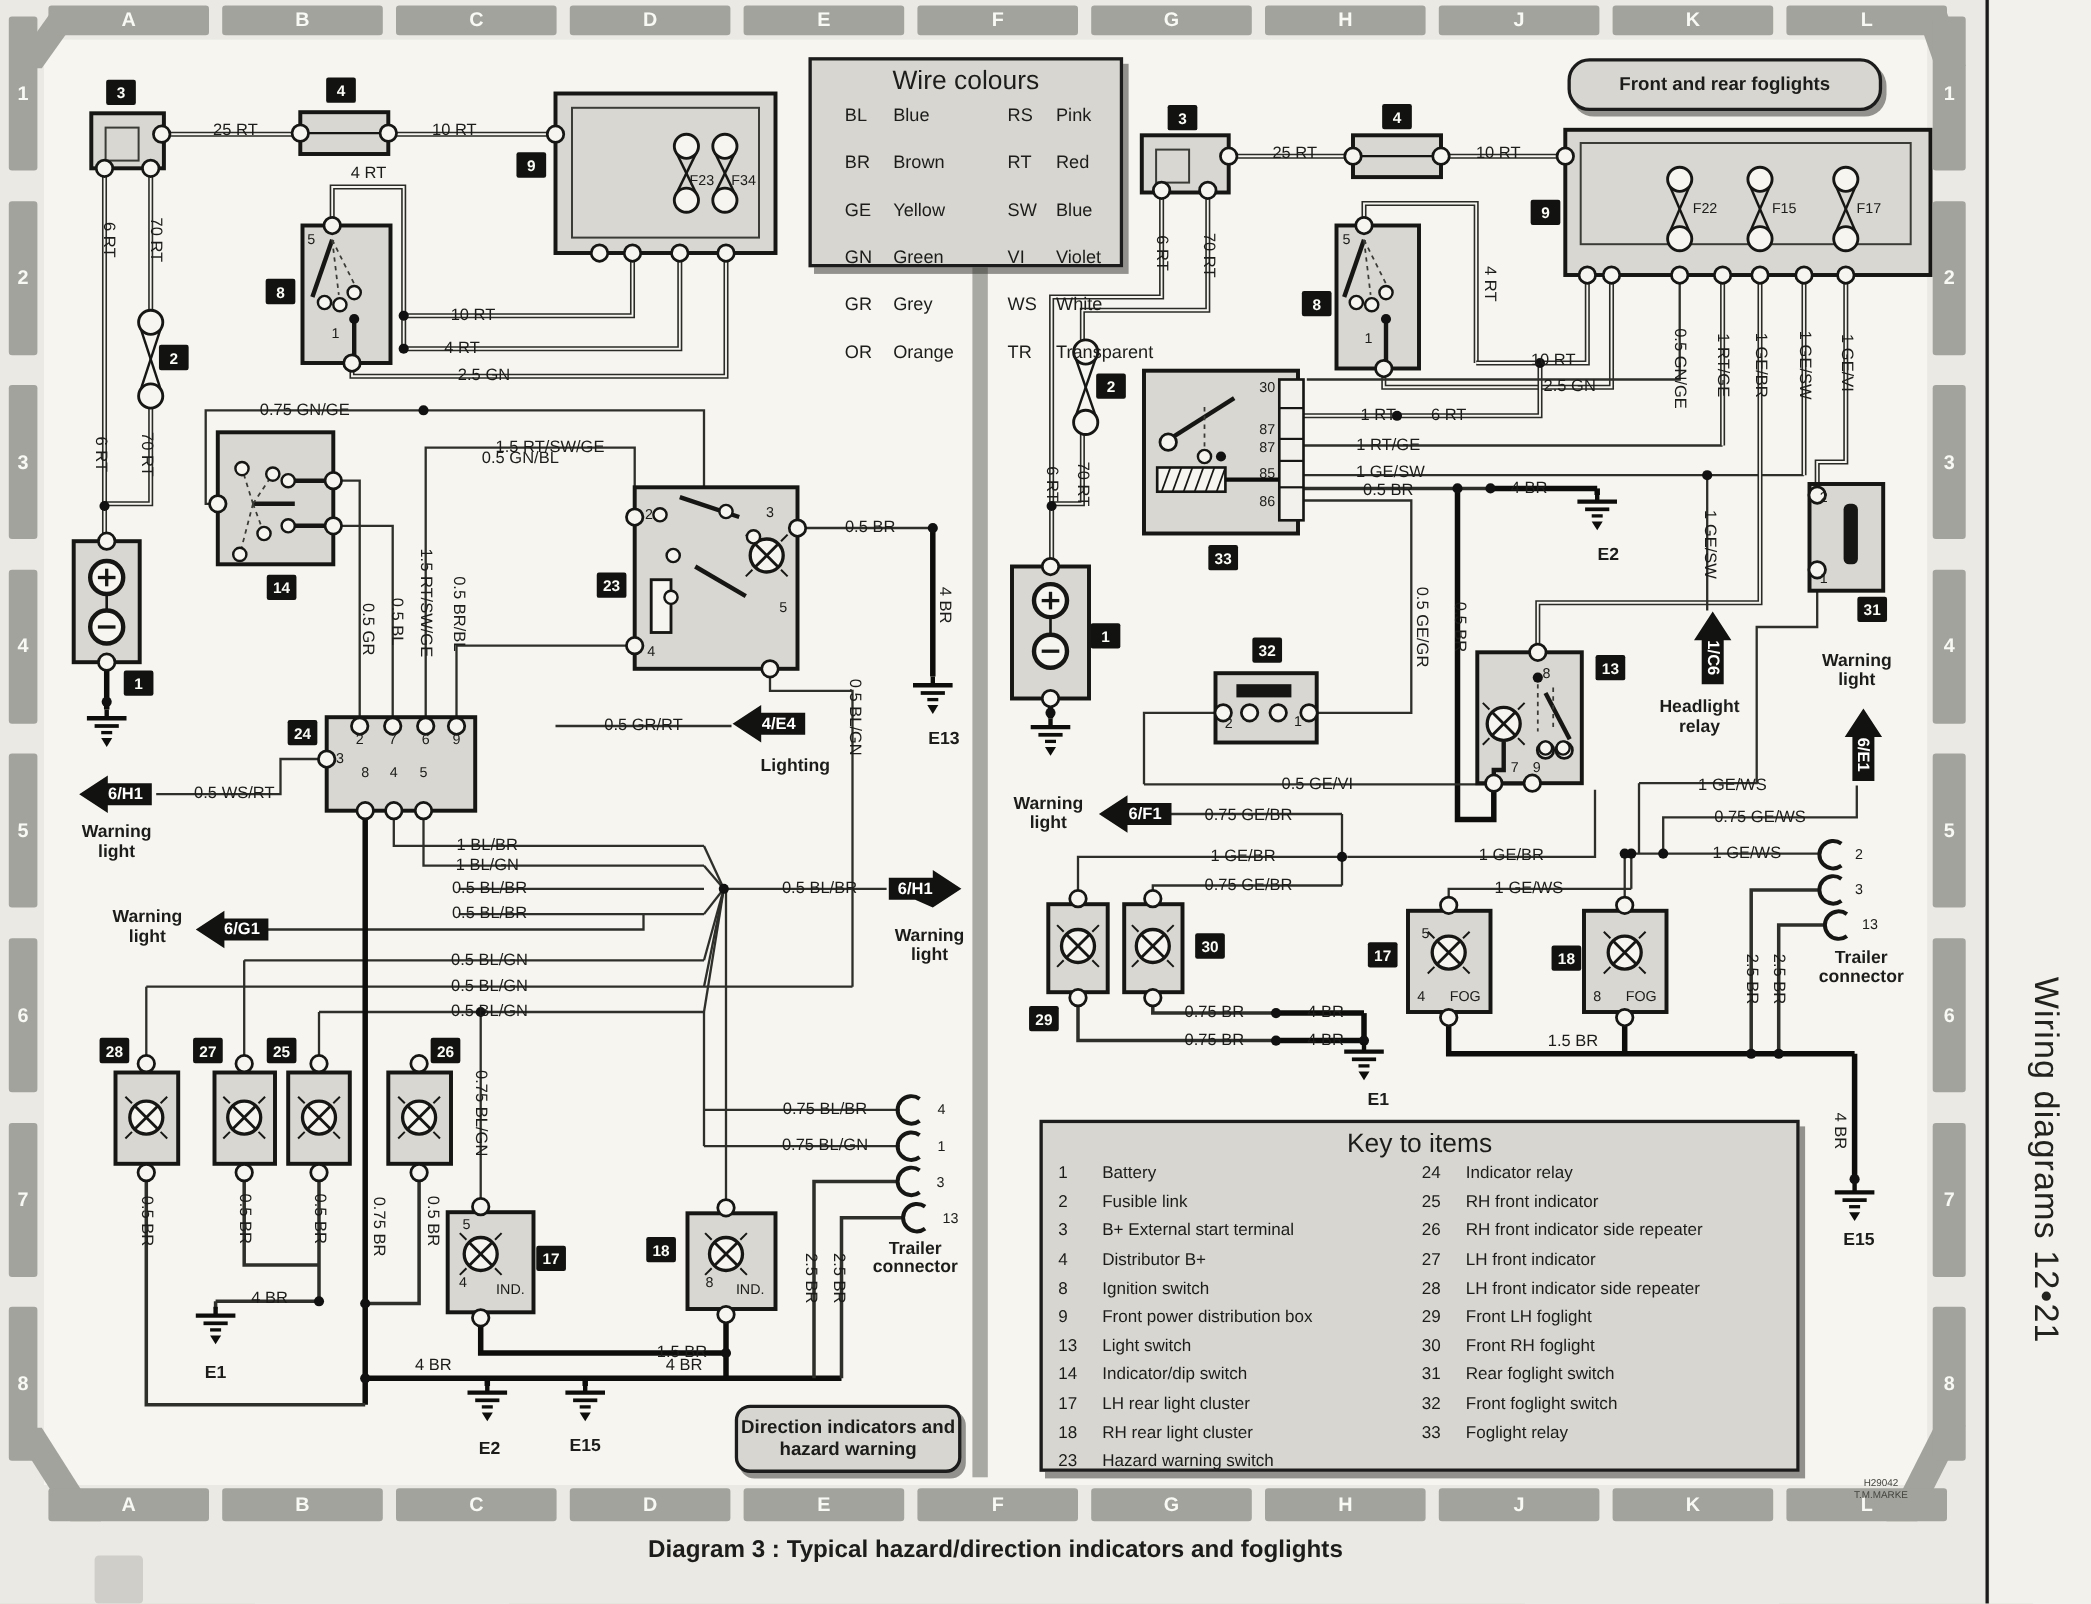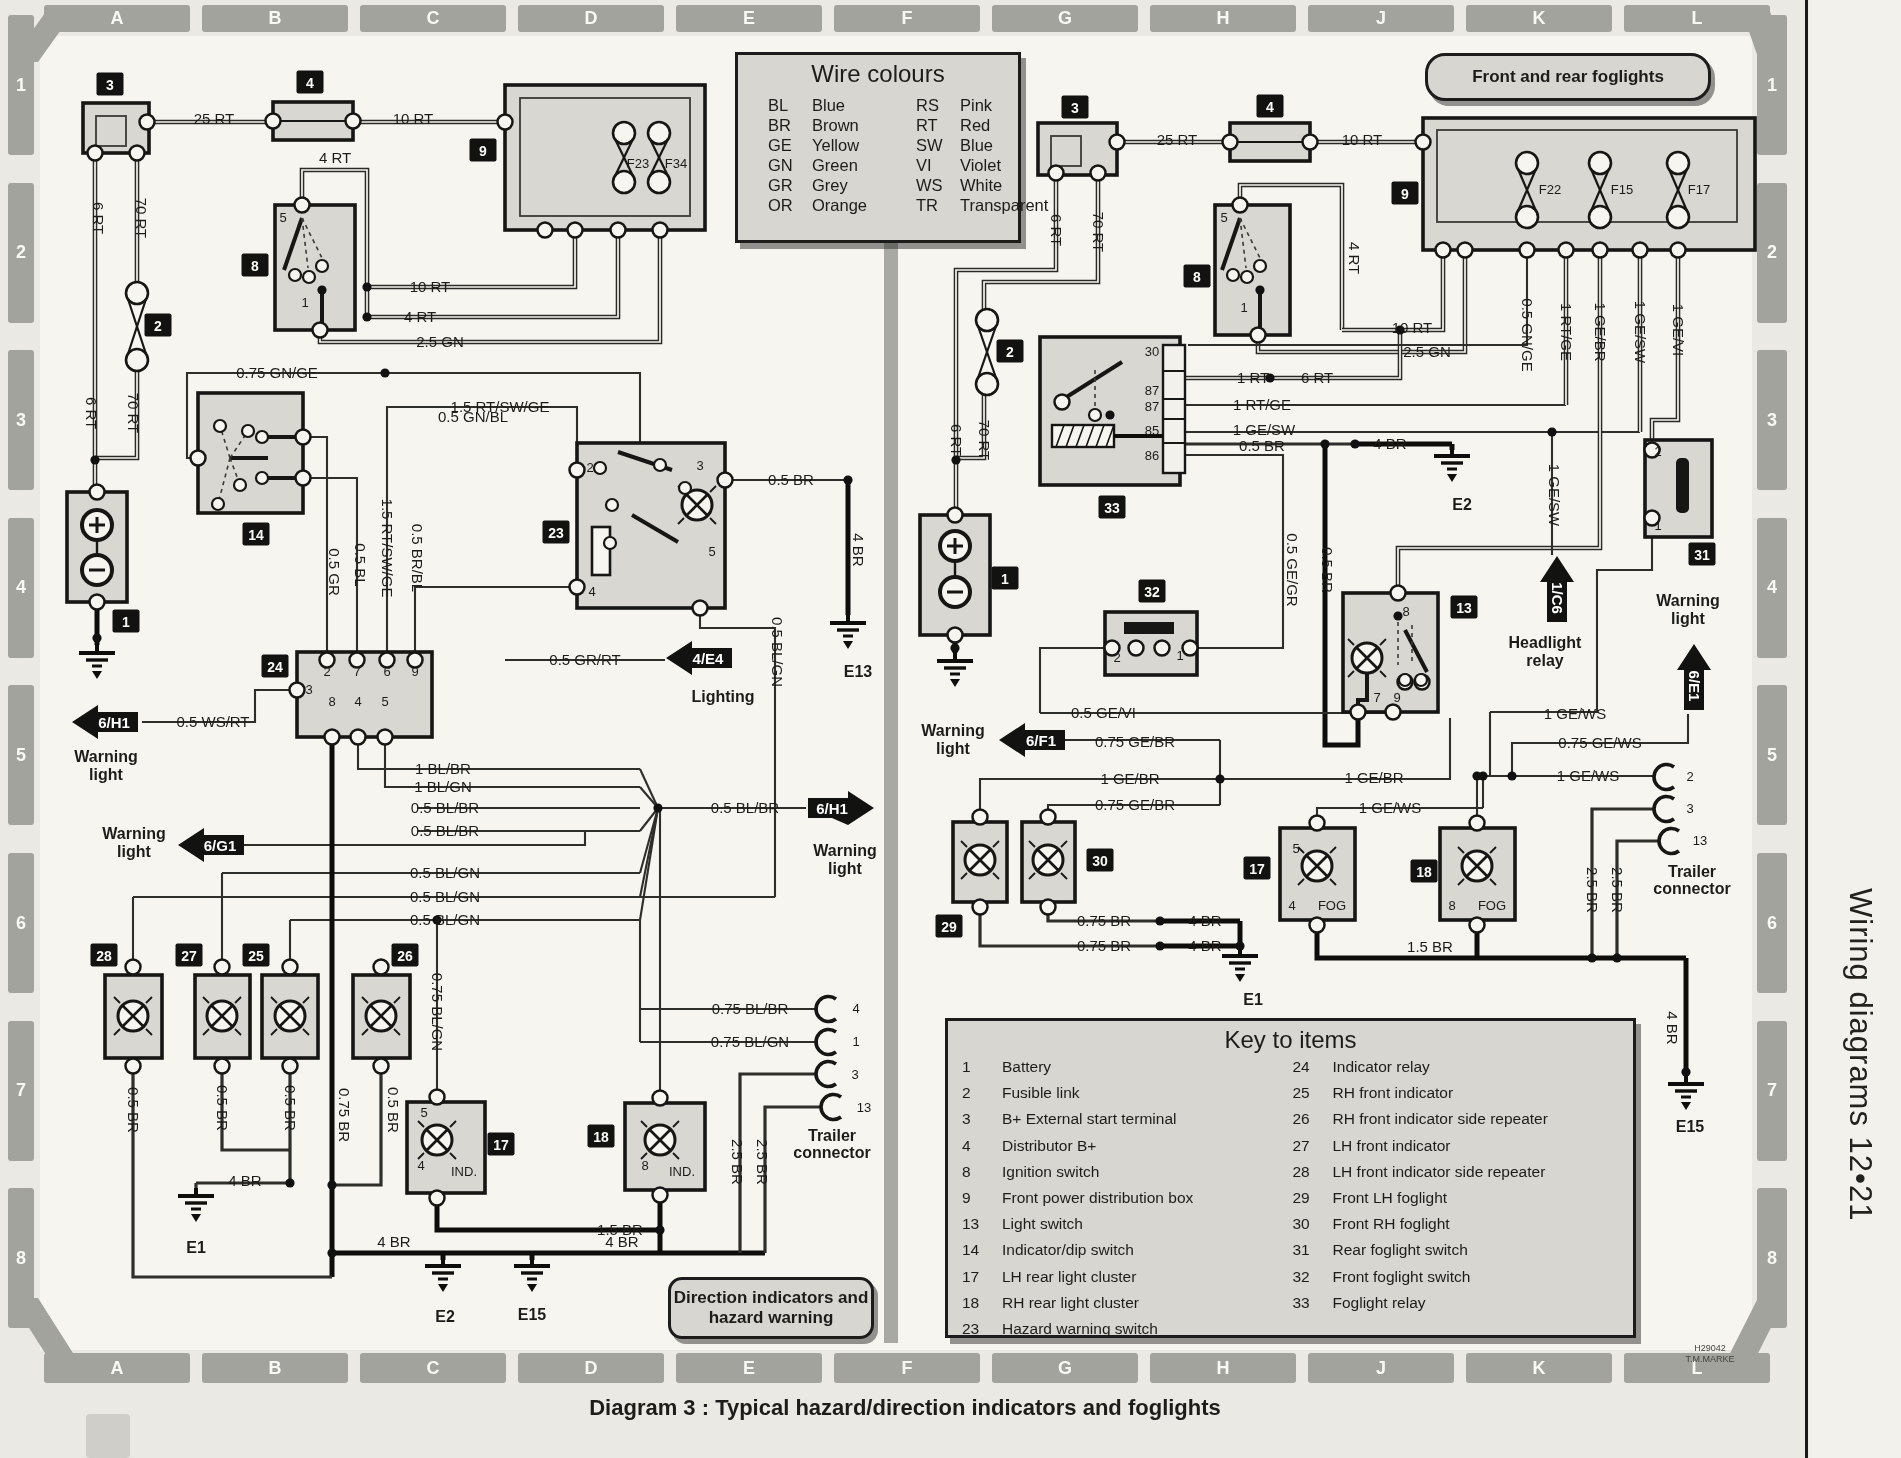--- a/index.html
+++ b/index.html
@@ -22,21 +22,21 @@
          transform:translate(-50%,-50%);border-radius:2px;}
   .cap{position:absolute;transform:translate(-50%,-50%);font-weight:bold;font-size:16px;
        text-align:center;white-space:pre-line;line-height:1.12;}
   .aref{position:absolute;transform:translate(-50%,-50%);color:#fff;font-weight:bold;font-size:15px;}
   .aref.up{transform:translate(-50%,-50%) rotate(90deg);}
   .panel{position:absolute;background:#d7d6d0;border:3px solid #1c1c1c;
          box-shadow:5px 6px 0 rgba(45,45,42,.5);}
   .panel-title{text-align:center;font-size:24px;padding-top:5px;}
   #legend{left:735px;top:52px;width:280px;height:185px;}
   #legend-grid{display:grid;grid-template-columns:44px 104px 44px 84px;
-               font-size:16.5px;row-gap:1px;padding:8px 0 0 30px;}
+               font-size:16.5px;row-gap:24px;padding:8px 0 0 30px;}
   #keybox{left:945px;top:1018px;width:685px;height:314px;}
   #keycols{display:flex;padding:4px 10px 0 14px;}
   .kcol{flex:1;}
   .krow{display:flex;font-size:15.5px;margin-bottom:8.2px;}
   .knum{width:40px;flex:none;}
   .banner{position:absolute;background:#d7d6d0;border:3px solid #1c1c1c;border-radius:20px;
           box-shadow:4px 5px 0 rgba(45,45,42,.5);display:flex;align-items:center;
           justify-content:center;font-weight:bold;font-size:17px;text-align:center;line-height:1.15;}
   #caption{position:absolute;left:905px;top:1408px;transform:translate(-50%,-50%);
            font-weight:bold;font-size:22px;white-space:nowrap;}
@@ -674,21 +674,21 @@
       <div class="wl r" style="left: 1640px; top: 332px;">1 GE/SW</div>
       <div class="wl r" style="left: 1678px; top: 330px;">1 GE/VI</div>
       <div class="wl s" style="left: 1152px; top: 352px;">30</div>
       <div class="wl s" style="left: 1152px; top: 391px;">87</div>
       <div class="wl s" style="left: 1152px; top: 407px;">87</div>
       <div class="wl s" style="left: 1152px; top: 431px;">85</div>
       <div class="wl s" style="left: 1152px; top: 456px;">86</div>
       <div class="wl r" style="left: 1292px; top: 570px;">0.5 GE/GR</div>
       <div class="wl r" style="left: 1327px; top: 570px;">0.5 BR</div>
       <div class="wl r" style="left: 1554px; top: 495px;">1 GE/SW</div>
-      <div class="wl" style="left: 1080px; top: 713px; padding-left: 47px;">0.5 GE/VI</div>
+      <div class="wl" style="left: 1174px; top: 713px; padding-left: 47px;">0.5 GE/VI</div>
       <div class="wl" style="left: 1135px; top: 742px;">0.75 GE/BR</div>
       <div class="wl" style="left: 1130px; top: 779px;">1 GE/BR</div>
       <div class="wl" style="left: 1135px; top: 805px;">0.75 GE/BR</div>
       <div class="wl" style="left: 1374px; top: 778px;">1 GE/BR</div>
       <div class="wl" style="left: 1390px; top: 808px;">1 GE/WS</div>
       <div class="wl" style="left: 1575px; top: 714px;">1 GE/WS</div>
       <div class="wl" style="left: 1600px; top: 743px;">0.75 GE/WS</div>
       <div class="wl" style="left: 1588px; top: 776px;">1 GE/WS</div>
       <div class="wl s" style="left: 1690px; top: 777px;">2</div>
       <div class="wl s" style="left: 1690px; top: 809px;">3</div>

